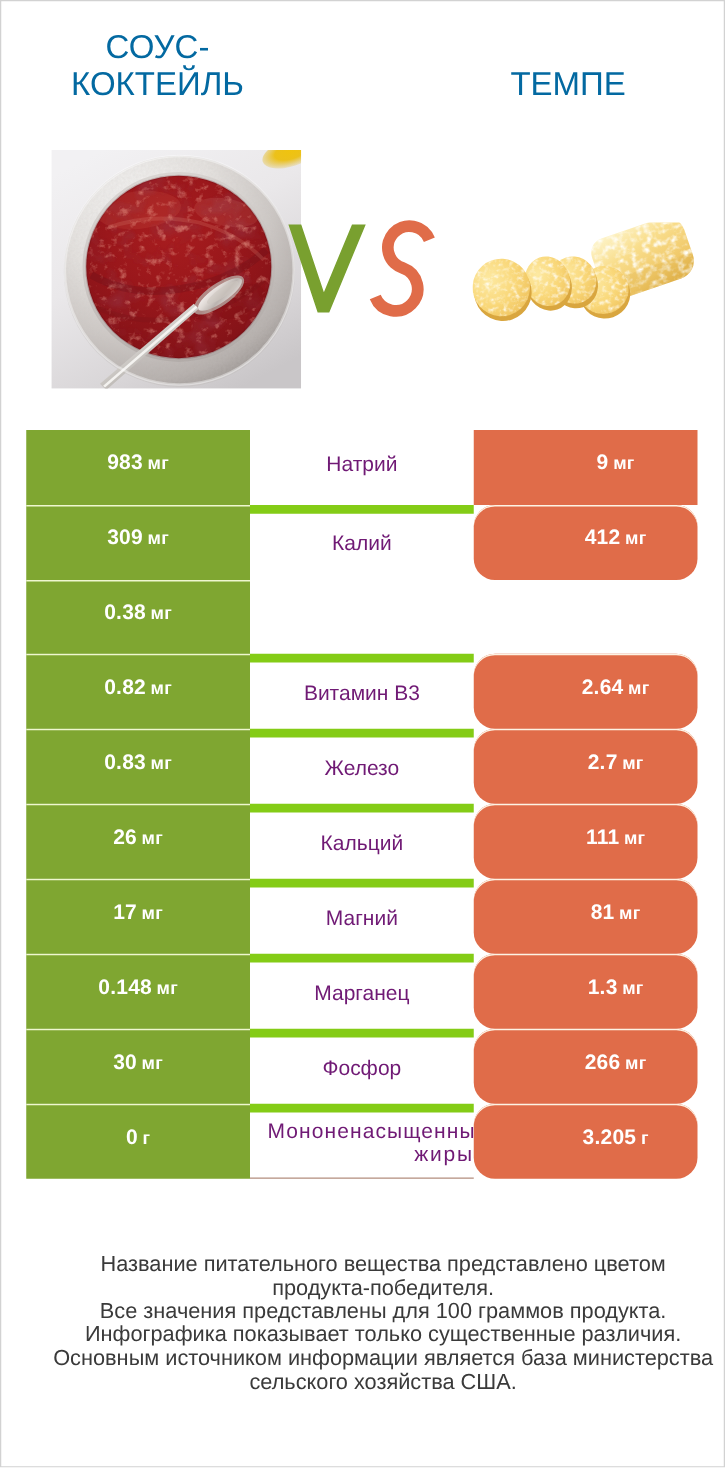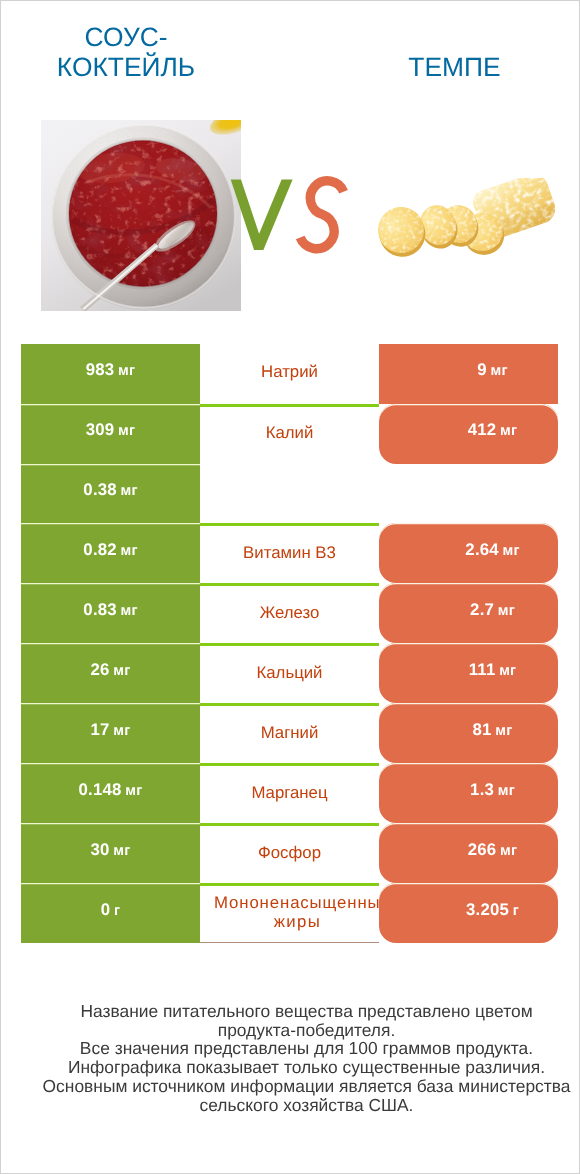--- a/index.html
+++ b/index.html
@@ -30,35 +30,35 @@
 
   .vs { position:absolute; top:172px; left:222px; width:135px; height:90px; }
   .vsv { fill:#79a02f; }
   .vss { fill:none; stroke:#e06c49; stroke-width:9.4; }
 
   
   .table { position:absolute; left:21px; top:343.7px; width:537px; }
   .row { display:flex; height:59.91px; position:relative; }
   .cell {
     width:179px; display:flex; align-items:center; justify-content:center;
-    text-align:center; padding-bottom:7.5px;
+    text-align:right; padding-bottom:7.5px;
   }
   .cell.left  { background:#7fa631; color:#ffffff; }
   .cell.right { background:#e06c49; color:#ffffff;padding-left:48px; }
-  .cell.mid   { background:#ffffff; color:#c2410c; }
+  .cell.mid   { background:#ffffff; color:#701a75; }
   .val { font-size:16.8px; font-weight:600; letter-spacing:0.2px; line-height:1; position:relative; top:1px; }
   .val .u { font-size:14.5px; font-weight:600; margin-left:-1.2px; }
   .lbl { font-size:16.8px; font-weight:400; line-height:19px; position:relative; top:1.5px; }
   .cell.mid { overflow:hidden; }
   .lbl.two { display:block; width:179px; }
   .lbl.two .l1 { display:block; white-space:nowrap; letter-spacing:0.88px; margin-left:14px; }
   .lbl.two .l2 { display:block; letter-spacing:1.4px;margin-left:16px; }
   .row + .row .cell.left  { box-shadow: inset 0 1.2px 0 #eff7cf; }
   .row + .row .cell.right { box-shadow: inset 0 1.2px 0 #fdf3e4; border-radius: 17px; }
-  .row + .row .cell.mid   { border-top:3px solid #84cc16; }
+  .row + .row .cell.mid   { border-top:7px solid #84cc16; }
   .row:last-child .cell.mid { border-bottom:1px solid #b38d7e; }
 
   
   .footer { position:absolute; left:0; top:1002px; width:580px; text-align:center;
             font-size:17.4px; line-height:18.7px; color:#3a3a3a;padding-left:33px; }
 </style>
 </head>
 <body>
 
 <div class="page">

